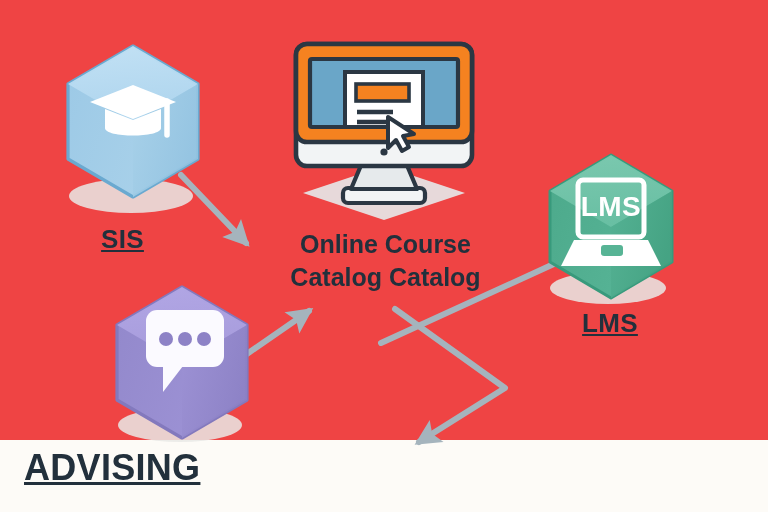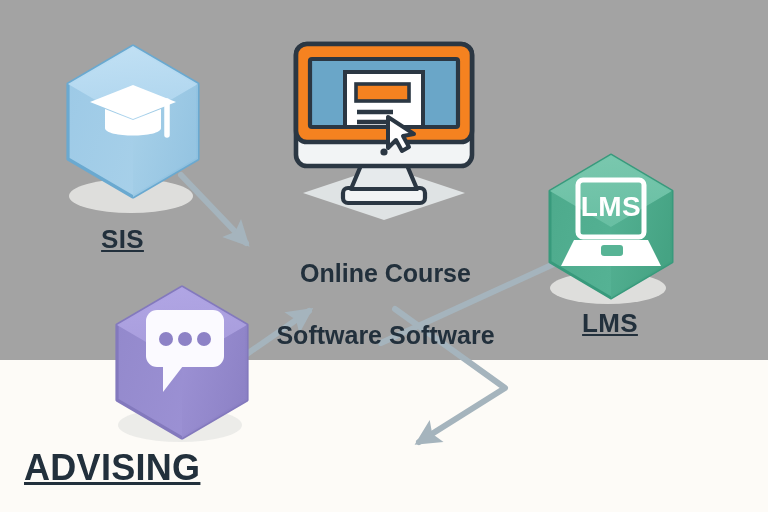--- a/index.html
+++ b/index.html
@@ -9,22 +9,22 @@
   body {
     width: 768px;
     height: 512px;
     background: #fdfbf7;
     font-family: "Liberation Sans", sans-serif;
     overflow: hidden;
   }
   #diagram-root {
     position: relative;
     width: 768px;
-    height: 360px;
-    background: #a3a3a3;
+    height: 440px;
+    background: #ef4444;
   }
   #scene {
     position: absolute;
     left: 0;
     top: 0;
     width: 768px;
     height: 512px;
     display: block;
   }
   .node-label {
@@ -64,21 +64,20 @@
     width: 285px;
     text-align: center;
     font-size: 25px;
     font-weight: bold;
     color: #22303c;
     line-height: 1.32;
     user-select: none;
   }
   #label-center .line {
     display: block;
-    margin-top: 29px;
   }
 </style>
 </head>
 <body>
 
 <div id="diagram-root">
 
   <svg id="scene" viewBox="0 0 768 512">
     <defs>
 
@@ -210,16 +209,16 @@
   </svg>
 
   <div class="node-label" id="label-sis">SIS</div>
 
   <div class="node-label" id="label-advising">ADVISING</div>
 
   <div class="node-label" id="label-lms">LMS</div>
 
   <div id="label-center">
     <span class="line">Online Course</span>
-    <span class="line">Software Software</span>
+    <span class="line">Catalog Catalog</span>
   </div>
 
 </div>
 
 </body></html>

